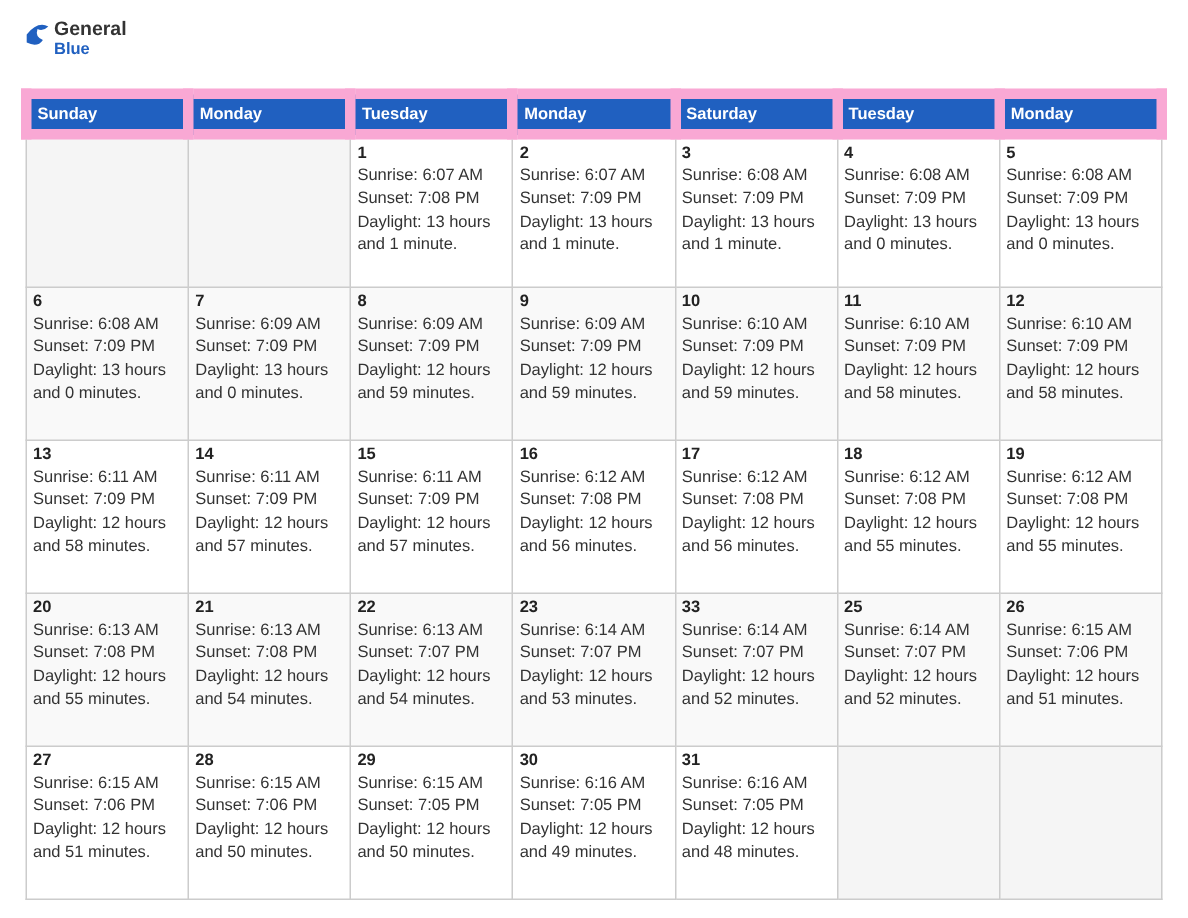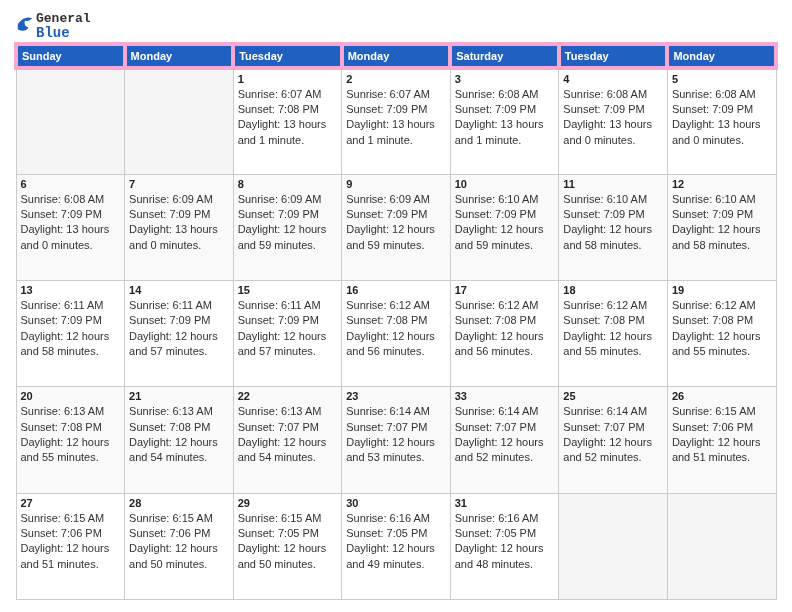--- a/index.html
+++ b/index.html
@@ -14,22 +14,21 @@
       width: 792px;
       height: 612px;
       padding: 12px 14px;
       display: flex;
       flex-direction: column;
     }
     .header {
       display: flex;
       justify-content: space-between;
       align-items: flex-end;
-      margin-bottom: 0;
-      font-family: Liberation Mono, monospace;
+      margin-bottom: 20px;
     }
     .logo {
       display: flex;
       align-items: center;
       gap: 2px;
     }
     .logo-icon {
       width: 18px;
       height: 22px;
       margin-left: 2px;
@@ -54,21 +53,21 @@
       width: 100%;
       table-layout: fixed;
     }
     .calendar th {
       background: #2060c0;
       color: #fff;
       font-size: 11px;
       font-weight: bold;
       padding: 4px 4px;
       text-align: left;
-      border: 4px solid #f9a8d4;
+      border: 7px solid #f9a8d4;
     }
     .calendar td {
       border: 1px solid #ccc;
       vertical-align: top;
       padding: 3px 4px;
       font-size: 9.5px;
       color: #222;
       height: 88px;
     }
     .calendar td.empty {
@@ -93,21 +92,21 @@
 <div class="page">
   <div class="header">
     <div class="logo">
       <div>
         <svg class="logo-icon" viewBox="0 0 20 24" fill="none" xmlns="http://www.w3.org/2000/svg">
           <path d="M2 12 Q10 2 18 6 Q14 10 10 8 Q8 14 14 16 Q10 22 2 18 Z" fill="#2060c0"></path>
         </svg>
       </div>
       <div>
         <div style="font-size:13px;font-weight:bold;color:#333;line-height:1.1;">General</div>
-        <div style="font-size:14px;font-weight:bold;color:#2060c0;line-height:1.1;">Blue</div>
+        <div style="font-size:11px;font-weight:bold;color:#2060c0;line-height:1.1;">Blue</div>
       </div>
     </div>
     <div class="title-block">
     </div>
   </div>
 
   <table class="calendar">
     <thead>
       <tr>
         <th>Sunday</th>

